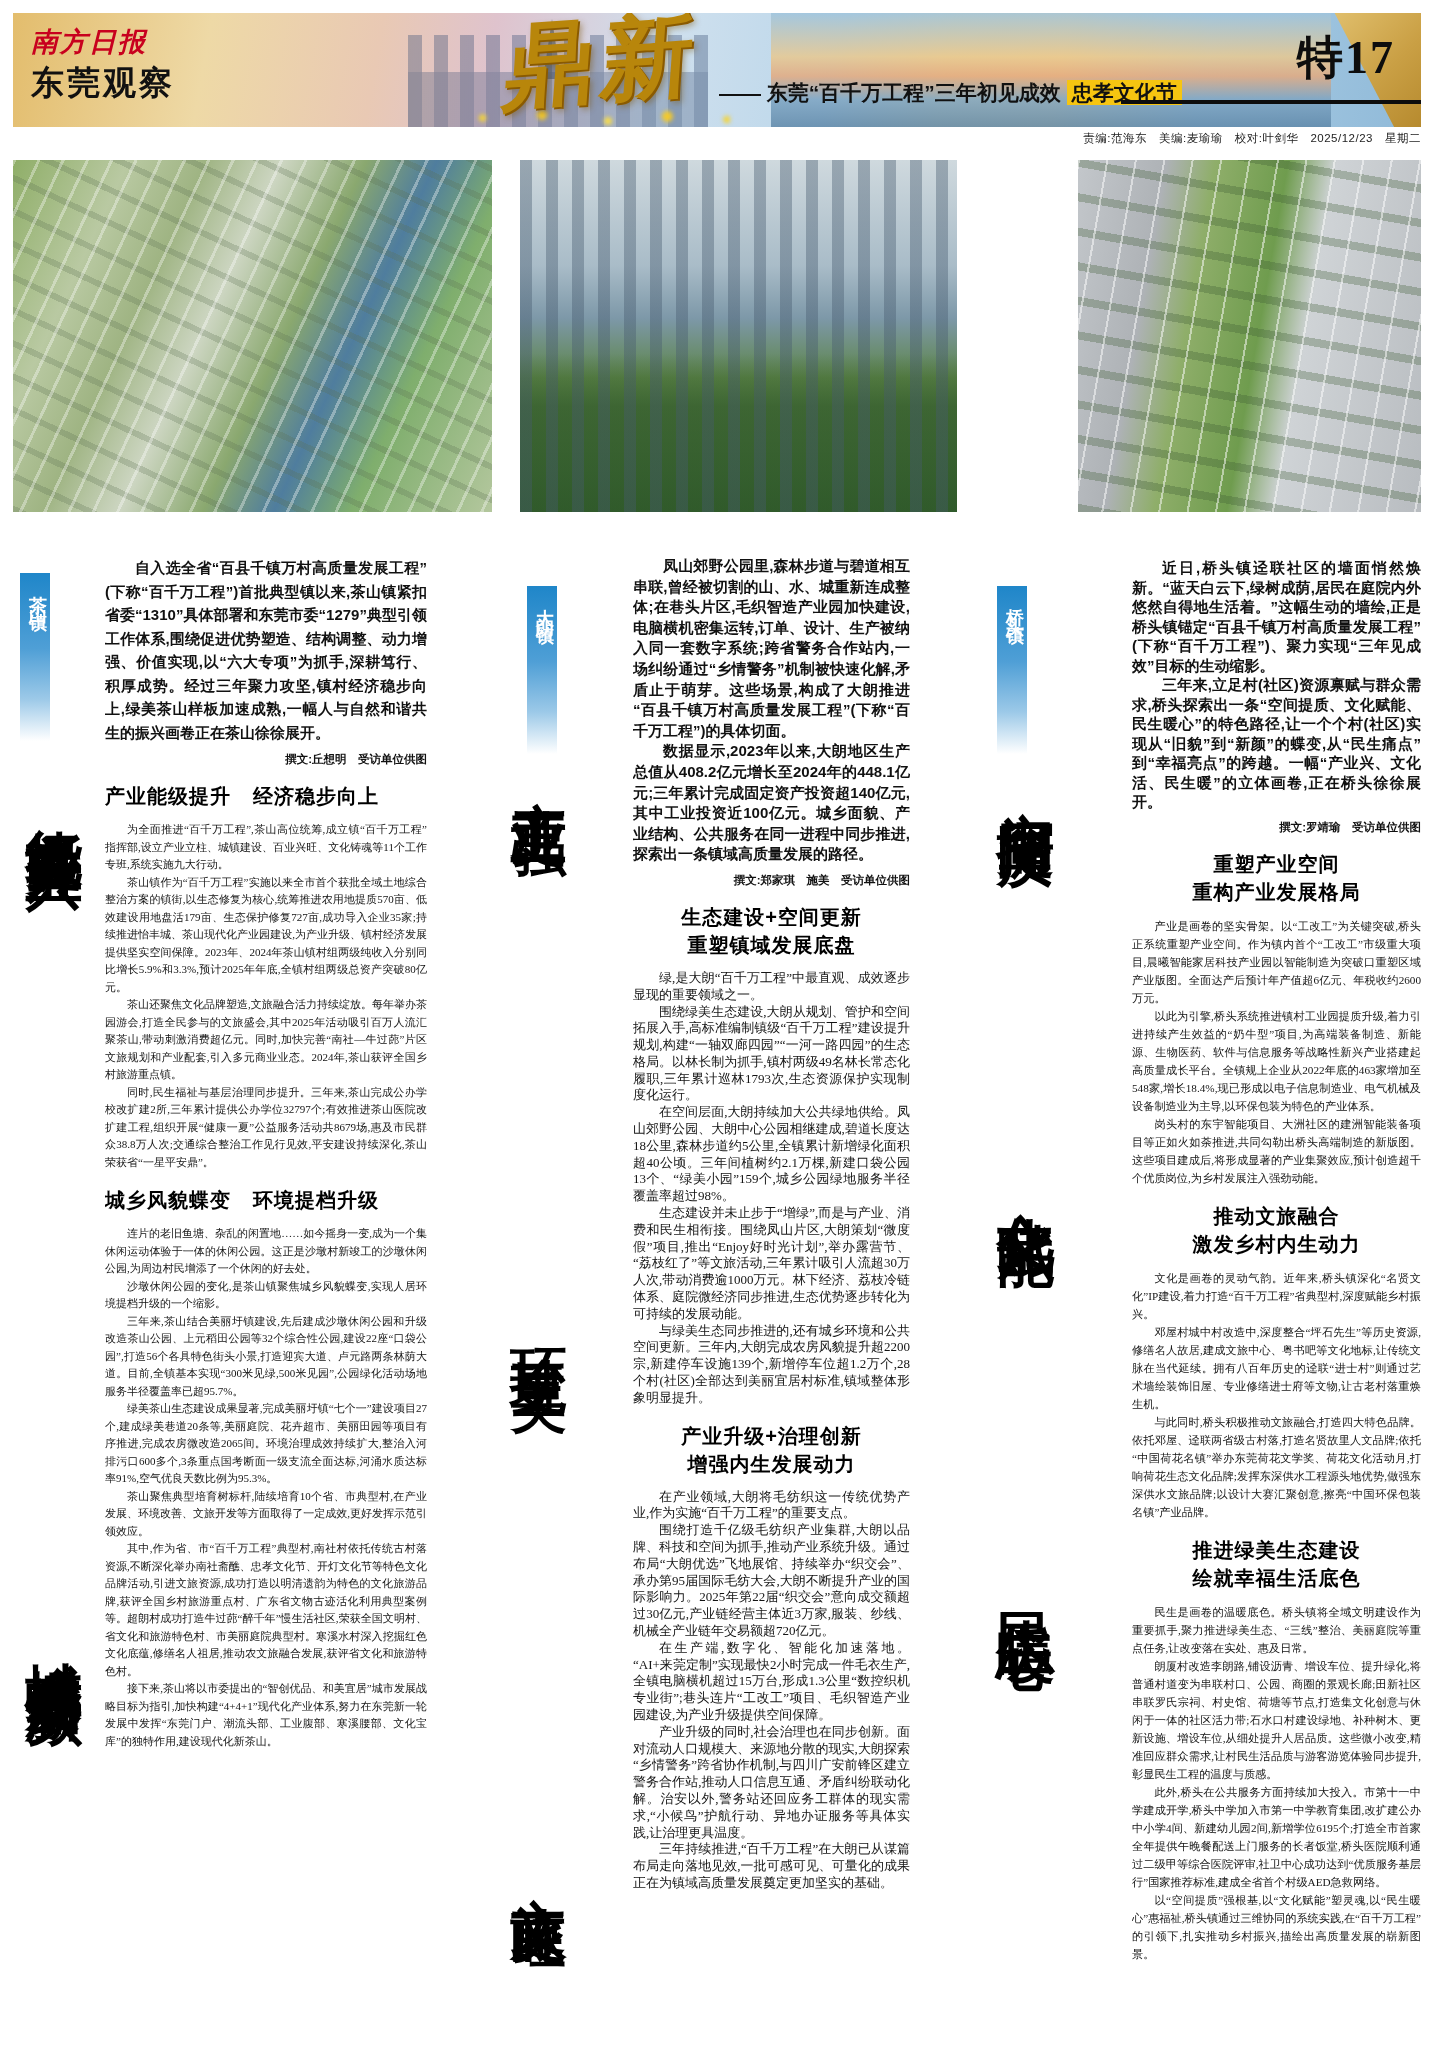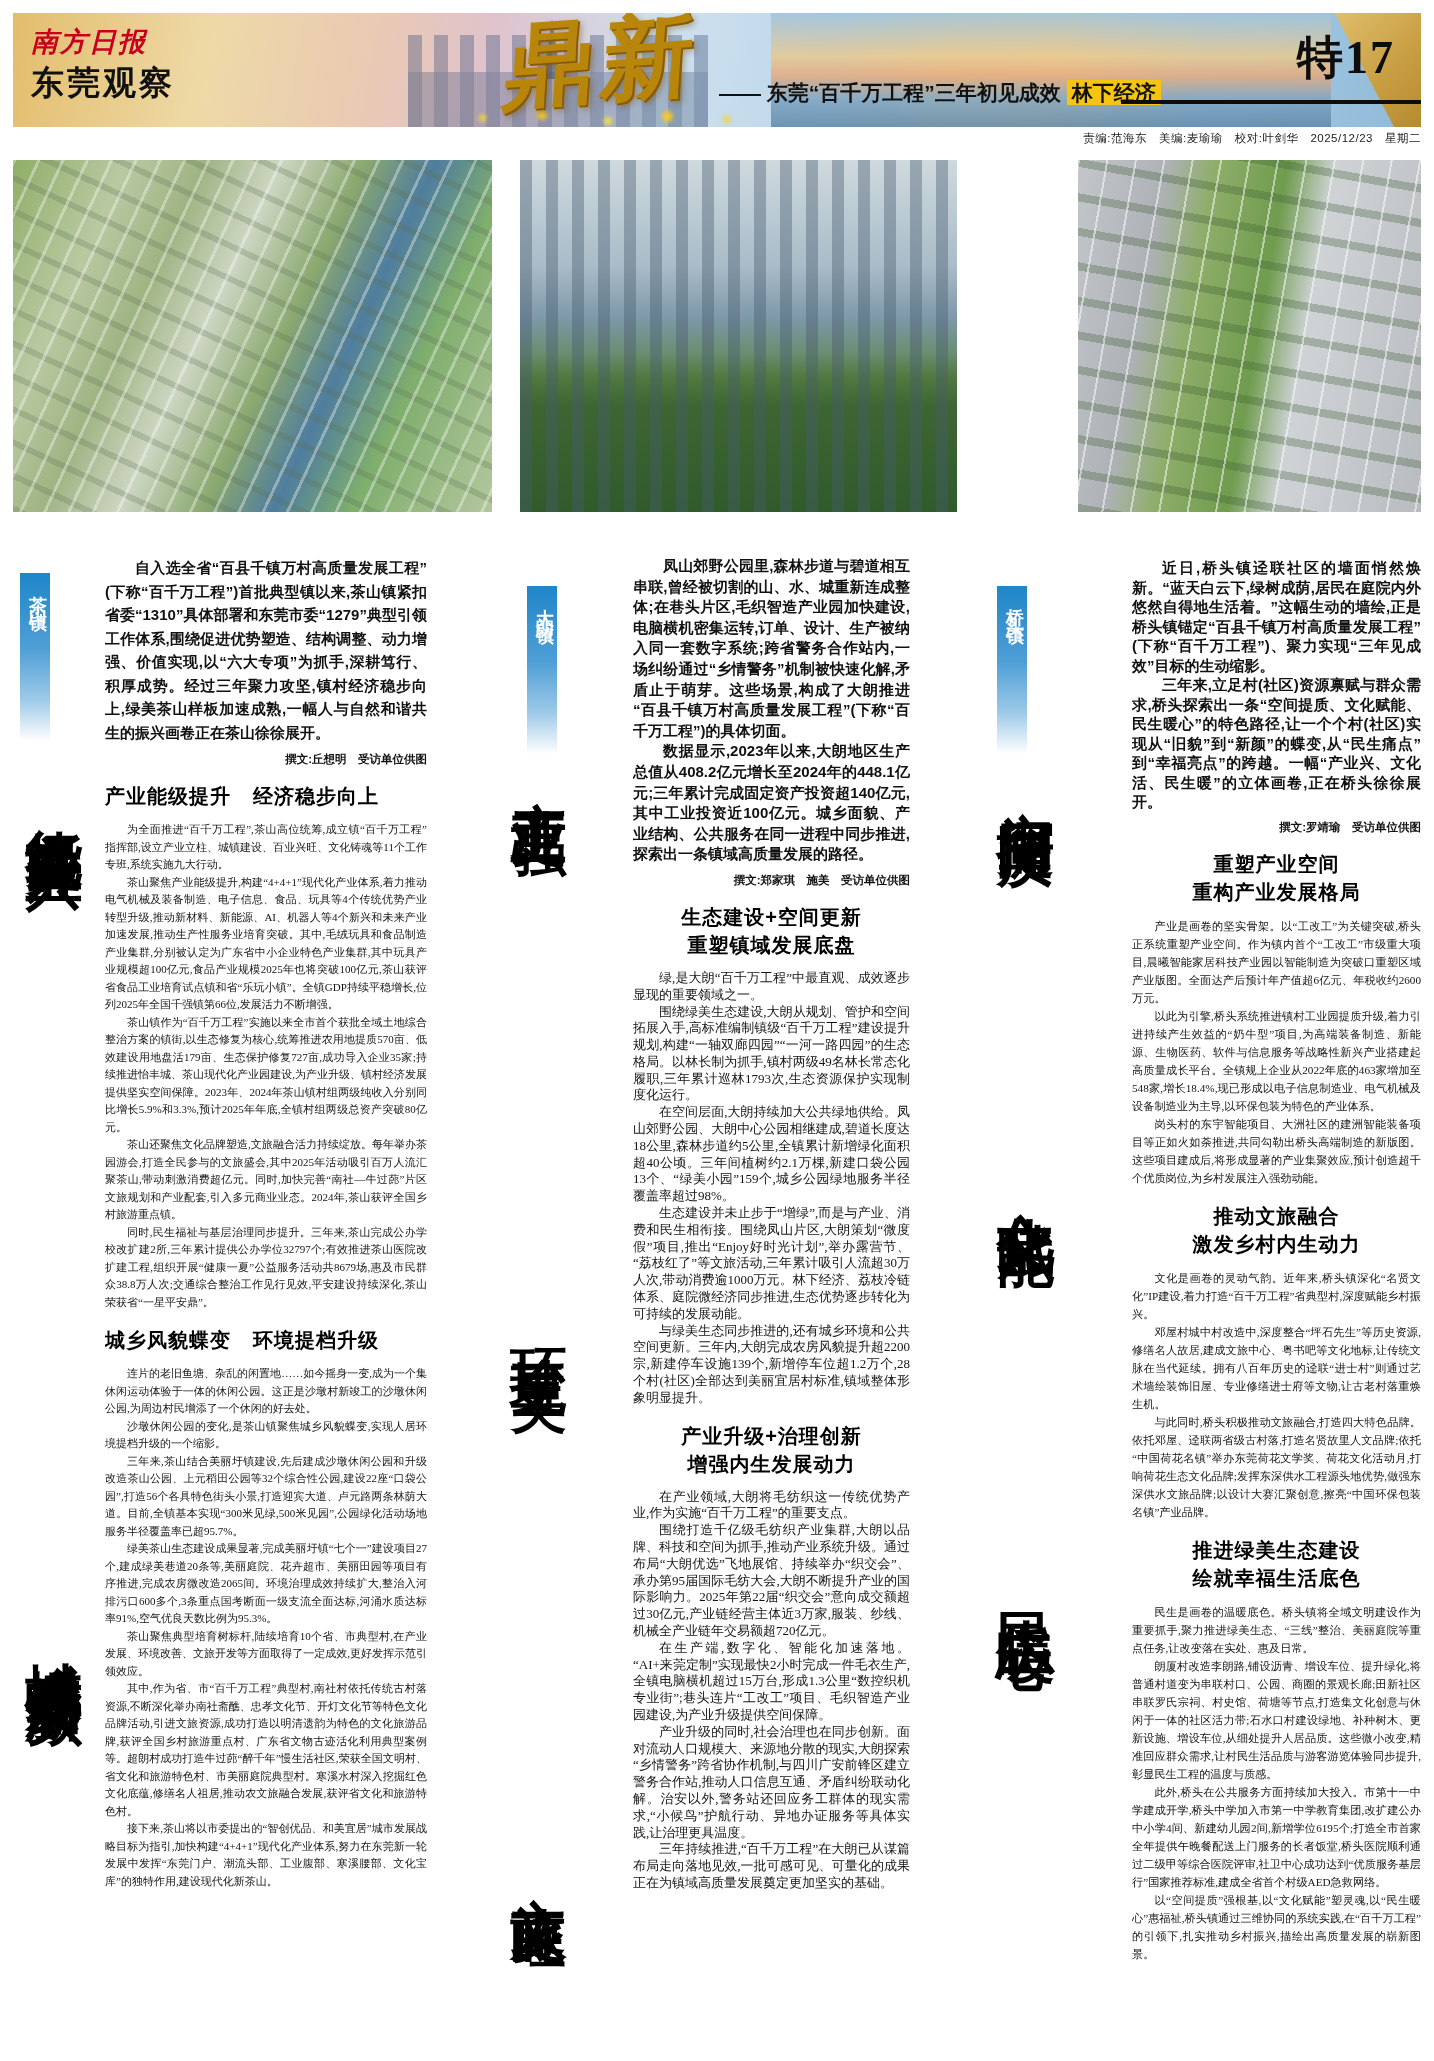--- a/index.html
+++ b/index.html
@@ -100,21 +100,21 @@
     <div class="bn-corner"></div>
     <div class="bn-skyline"></div>
     <div class="bn-spire"></div>
     <div class="bn-flowers"></div>
     <div class="brand">
       <div class="brand-logo">南方日报</div>
       <div class="brand-sec">东莞观察</div>
     </div>
     <div class="masthead">鼎新</div>
     <div class="bn-sub">
-      <span>—— 东莞“百千万工程”三年初见成效</span><span class="hl">林下经济</span>
+      <span>—— 东莞“百千万工程”三年初见成效</span><span class="hl">忠孝文化节</span>
     </div>
     <div class="page-no">特17</div>
     <div class="pn-rule"></div>
   </div>
 
   <div class="credits">责编:范海东　美编:麦瑜瑜　校对:叶剑华　2025/12/23　星期二</div>
 
   <div class="photo" id="ph1">
     <div class="tex"></div>
 
@@ -138,21 +138,20 @@
       <div class="intro">
         <p>自入选全省“百县千镇万村高质量发展工程”(下称“百千万工程”)首批典型镇以来,茶山镇紧扣省委“1310”具体部署和东莞市委“1279”典型引领工作体系,围绕促进优势塑造、结构调整、动力增强、价值实现,以“六大专项”为抓手,深耕笃行、积厚成势。经过三年聚力攻坚,镇村经济稳步向上,绿美茶山样板加速成熟,一幅人与自然和谐共生的振兴画卷正在茶山徐徐展开。</p>
       </div>
       <div class="byline">撰文:丘想明　受访单位供图</div>
       <div class="body">
         <h3 class="subhead inline">
           <span>产业能级提升</span>
           <span>经济稳步向上</span>
         </h3>
         <p>为全面推进“百千万工程”,茶山高位统筹,成立镇“百千万工程”指挥部,设立产业立柱、城镇建设、百业兴旺、文化铸魂等11个工作专班,系统实施九大行动。</p>
-        <p>茶山聚焦产业能级提升,构建“4+4+1”现代化产业体系,着力推动电气机械及装备制造、电子信息、食品、玩具等4个传统优势产业转型升级,推动新材料、新能源、AI、机器人等4个新兴和未来产业加速发展,推动生产性服务业培育突破。其中,毛绒玩具和食品制造产业集群,分别被认定为广东省中小企业特色产业集群,其中玩具产业规模超100亿元,食品产业规模2025年也将突破100亿元,茶山获评省食品工业培育试点镇和省“乐玩小镇”。全镇GDP持续平稳增长,位列2025年全国千强镇第66位,发展活力不断增强。</p>
         <p>茶山镇作为“百千万工程”实施以来全市首个获批全域土地综合整治方案的镇街,以生态修复为核心,统筹推进农用地提质570亩、低效建设用地盘活179亩、生态保护修复727亩,成功导入企业35家;持续推进怡丰城、茶山现代化产业园建设,为产业升级、镇村经济发展提供坚实空间保障。2023年、2024年茶山镇村组两级纯收入分别同比增长5.9%和3.3%,预计2025年年底,全镇村组两级总资产突破80亿元。</p>
         <p>茶山还聚焦文化品牌塑造,文旅融合活力持续绽放。每年举办茶园游会,打造全民参与的文旅盛会,其中2025年活动吸引百万人流汇聚茶山,带动刺激消费超亿元。同时,加快完善“南社—牛过蓢”片区文旅规划和产业配套,引入多元商业业态。2024年,茶山获评全国乡村旅游重点镇。</p>
         <p>同时,民生福祉与基层治理同步提升。三年来,茶山完成公办学校改扩建2所,三年累计提供公办学位32797个;有效推进茶山医院改扩建工程,组织开展“健康一夏”公益服务活动共8679场,惠及市民群众38.8万人次;交通综合整治工作见行见效,平安建设持续深化,茶山荣获省“一星平安鼎”。</p>
         <h3 class="subhead inline">
           <span>城乡风貌蝶变</span>
           <span>环境提档升级</span>
         </h3>
         <p>连片的老旧鱼塘、杂乱的闲置地……如今摇身一变,成为一个集休闲运动体验于一体的休闲公园。这正是沙墩村新竣工的沙墩休闲公园,为周边村民增添了一个休闲的好去处。</p>
         <p>沙墩休闲公园的变化,是茶山镇聚焦城乡风貌蝶变,实现人居环境提档升级的一个缩影。</p>
         <p>三年来,茶山结合美丽圩镇建设,先后建成沙墩休闲公园和升级改造茶山公园、上元稻田公园等32个综合性公园,建设22座“口袋公园”,打造56个各具特色街头小景,打造迎宾大道、卢元路两条林荫大道。目前,全镇基本实现“300米见绿,500米见园”,公园绿化活动场地服务半径覆盖率已超95.7%。</p>

